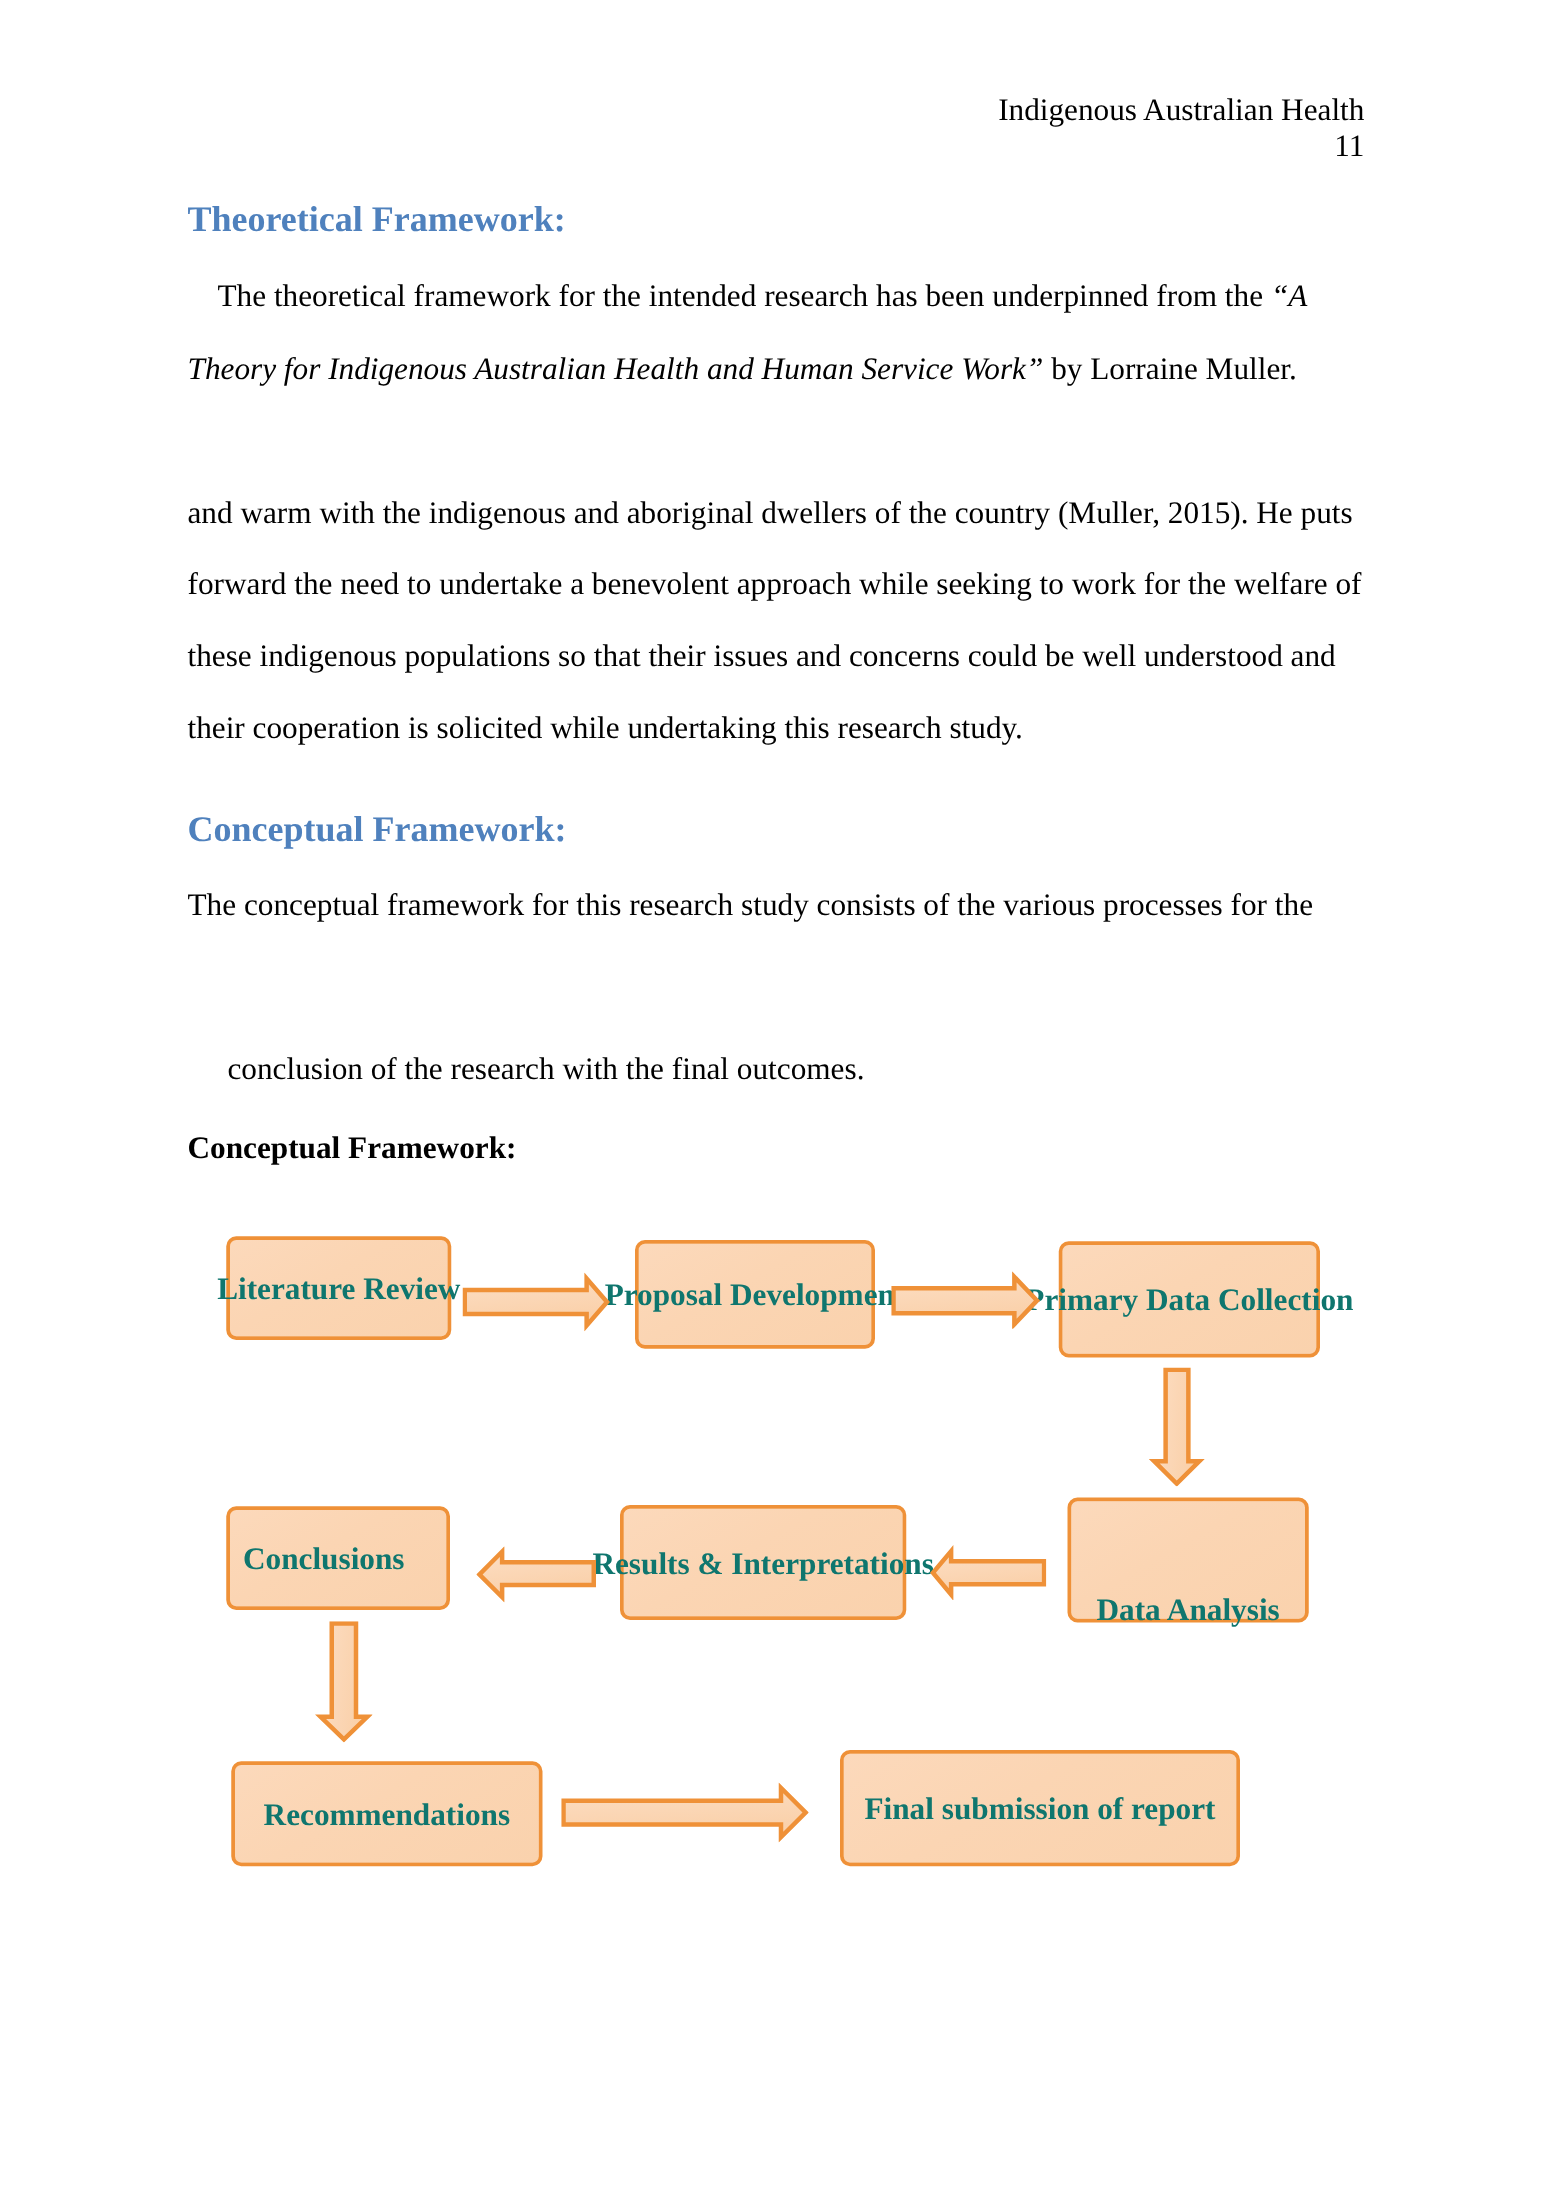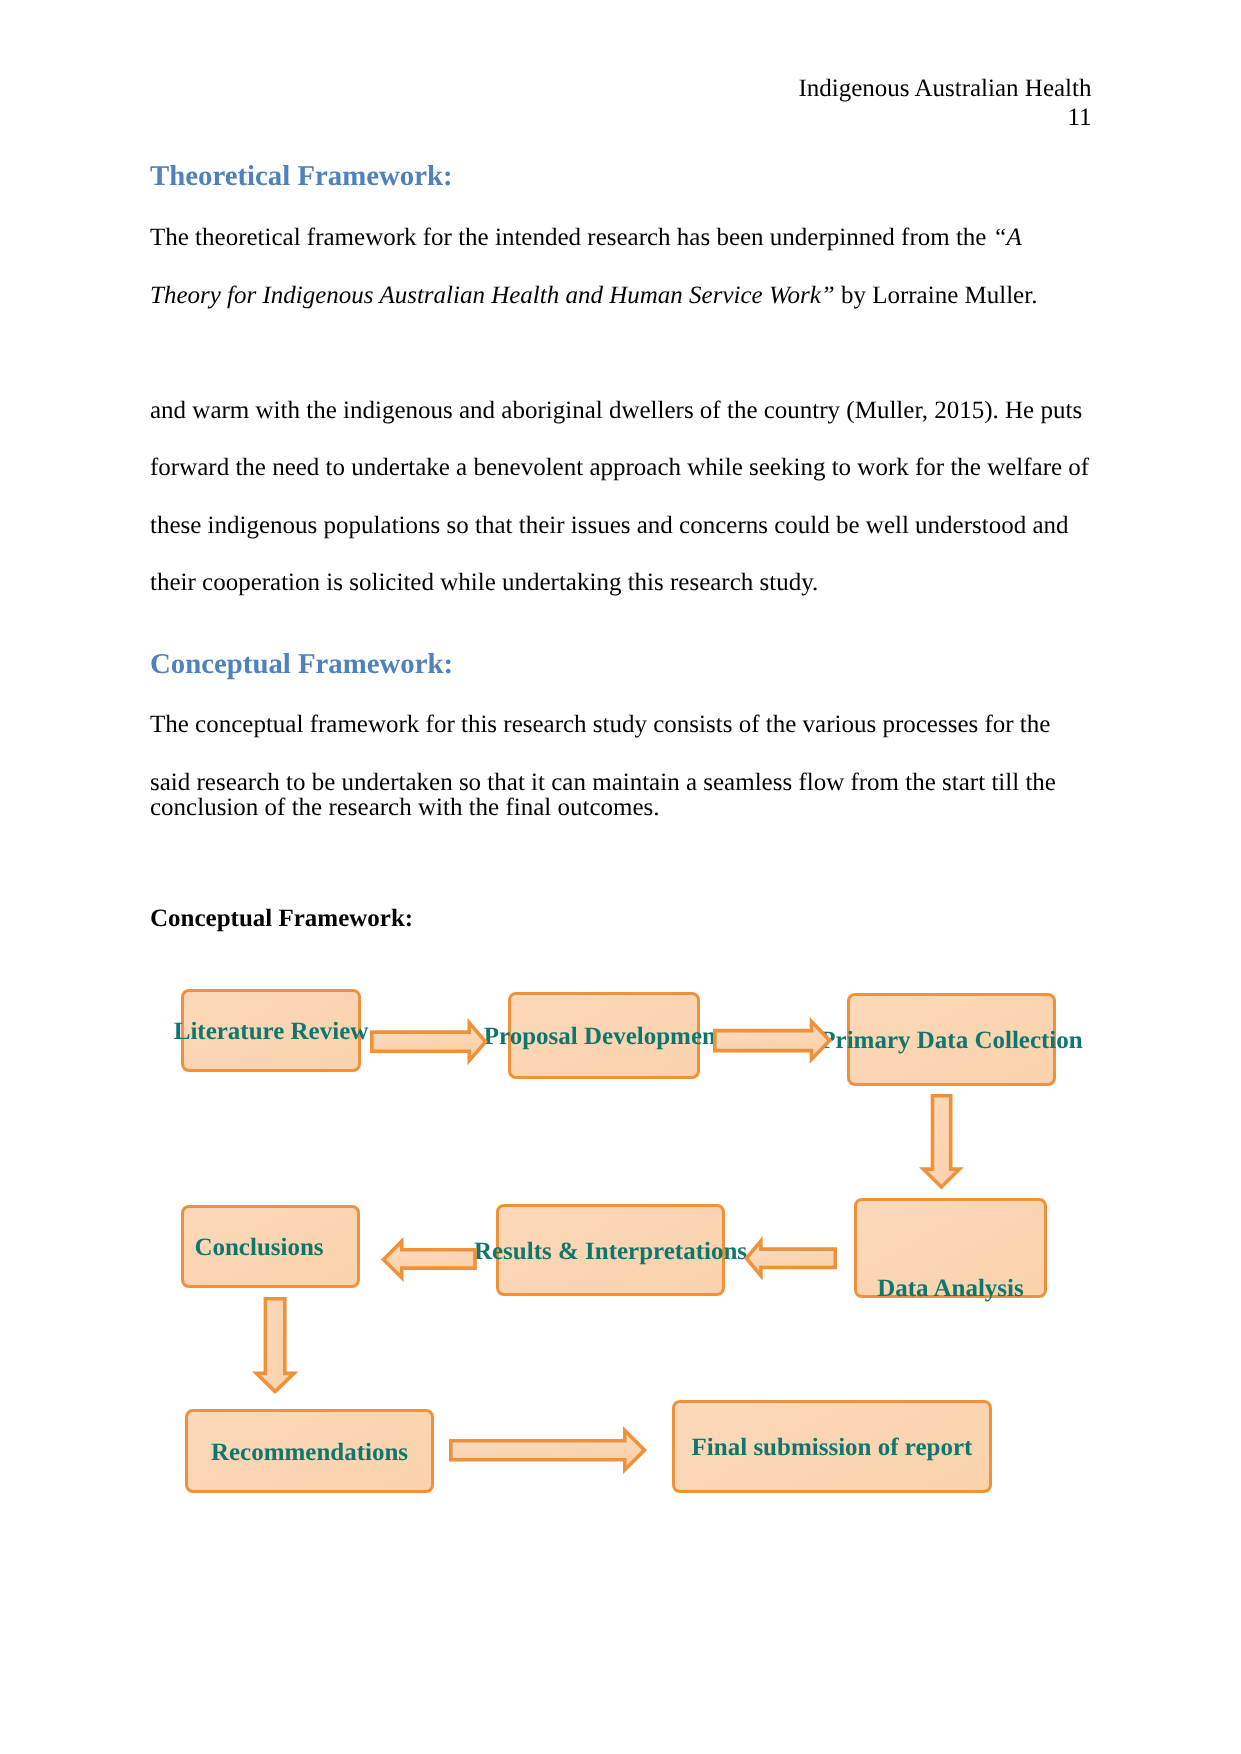--- a/index.html
+++ b/index.html
@@ -27,32 +27,31 @@
 
 <div class="page">
 
   <div class="hdr">
     <div>Indigenous Australian Health</div>
     <div>11</div>
   </div>
 
   <div class="h2" style="top:161.6px;">Theoretical Framework:</div>
 
-  <div class="body-line" style="top:225.4px;"><span>The theoretical framework for the intended research has been underpinned from the </span><i>“A</i></div>
+  <div class="body-line" style="top:225.4px;margin-left:24px;"><span>The theoretical framework for the intended research has been underpinned from the </span><i>“A</i></div>
   <div class="body-line" style="top:282.9px;"><i>Theory for Indigenous Australian Health and Human Service Work”</i><span> by Lorraine Muller.</span></div>
   <div class="body-line" style="top:397.8px;">and warm with the indigenous and aboriginal dwellers of the country (Muller, 2015). He puts</div>
   <div class="body-line" style="top:455.3px;text-align:center;">forward the need to undertake a benevolent approach while seeking to work for the welfare of</div>
   <div class="body-line" style="top:512.8px;">these indigenous populations so that their issues and concerns could be well understood and</div>
   <div class="body-line" style="top:570.3px;">their cooperation is solicited while undertaking this research study.</div>
 
   <div class="h2" style="top:649.6px;">Conceptual Framework:</div>
 
   <div class="body-line" style="top:712.2px;">The conceptual framework for this research study consists of the various processes for the</div>
-  <div class="body-line" style="top:769.7px;">said research to be undertaken so that it can maintain a seamless flow from the start till the</div>
-  <div class="body-line" style="top:795px;">conclusion of the research with the final outcomes.</div>
+  <div class="body-line" style="top:843px;margin-left:32px;">conclusion of the research with the final outcomes.</div>
 
   <div class="lbl" style="top:906.4px;">Conceptual Framework:</div>
 
   <div class="dg">
 
     <div class="node" style="left:181px;top:989px;width:180px;height:83px;border-width:3.7px;"></div>
     <div class="node" style="left:508px;top:992px;width:192px;height:87px;border-width:3.7px;"></div>
     <div class="node" style="left:847px;top:993px;width:209px;height:93px;border-width:3.7px;"></div>
 
     <div class="node" style="left:181px;top:1205px;width:179px;height:83px;border-width:3.7px;"></div>

